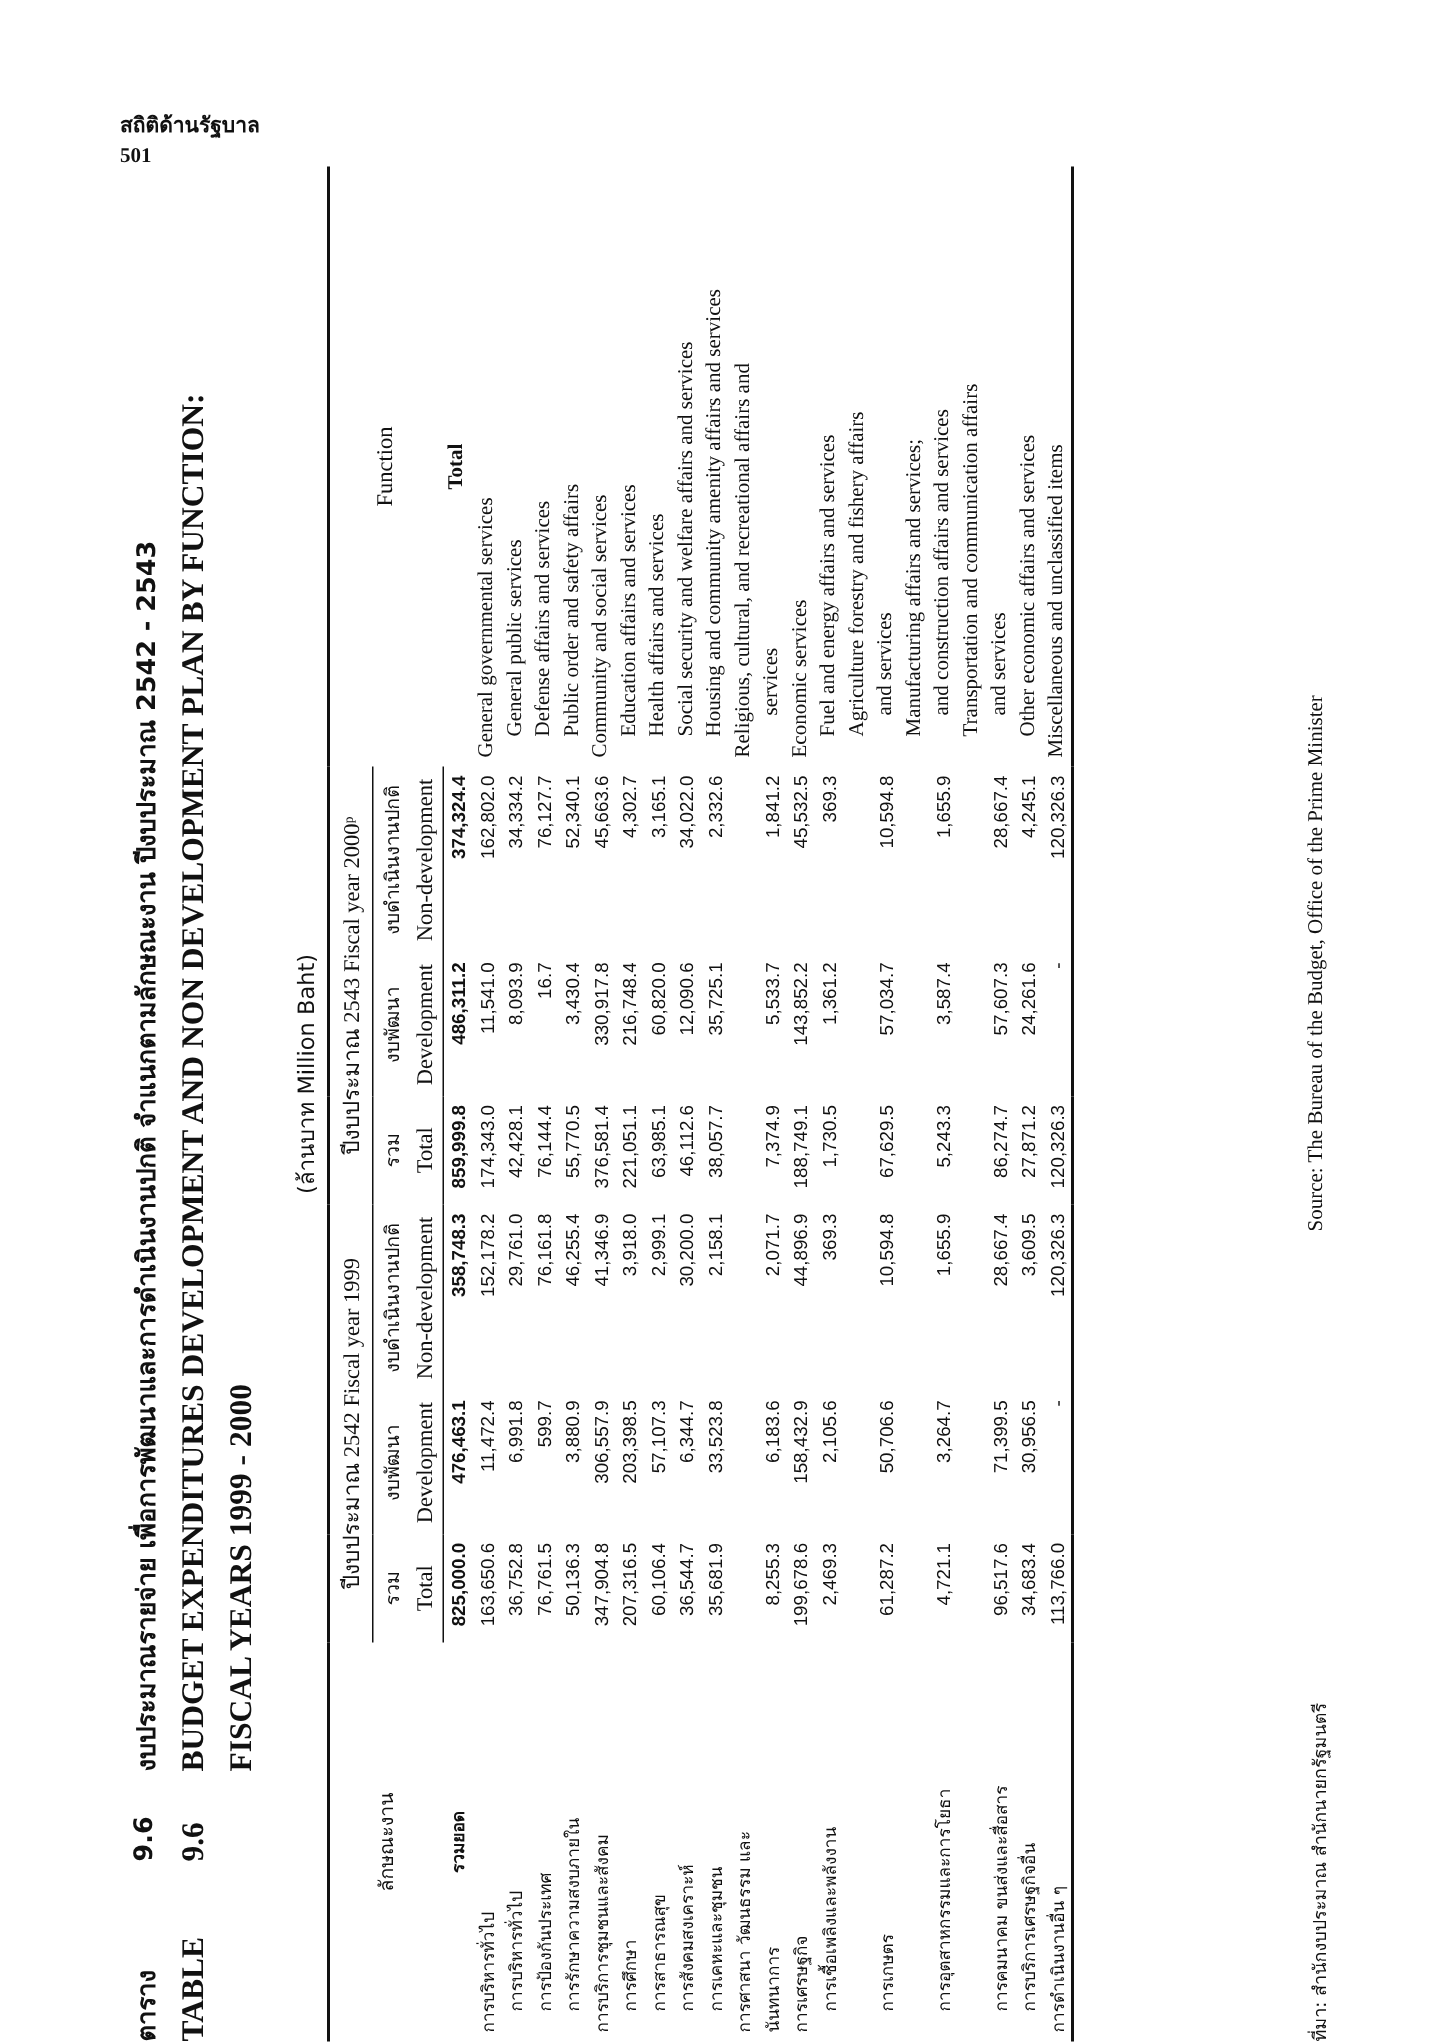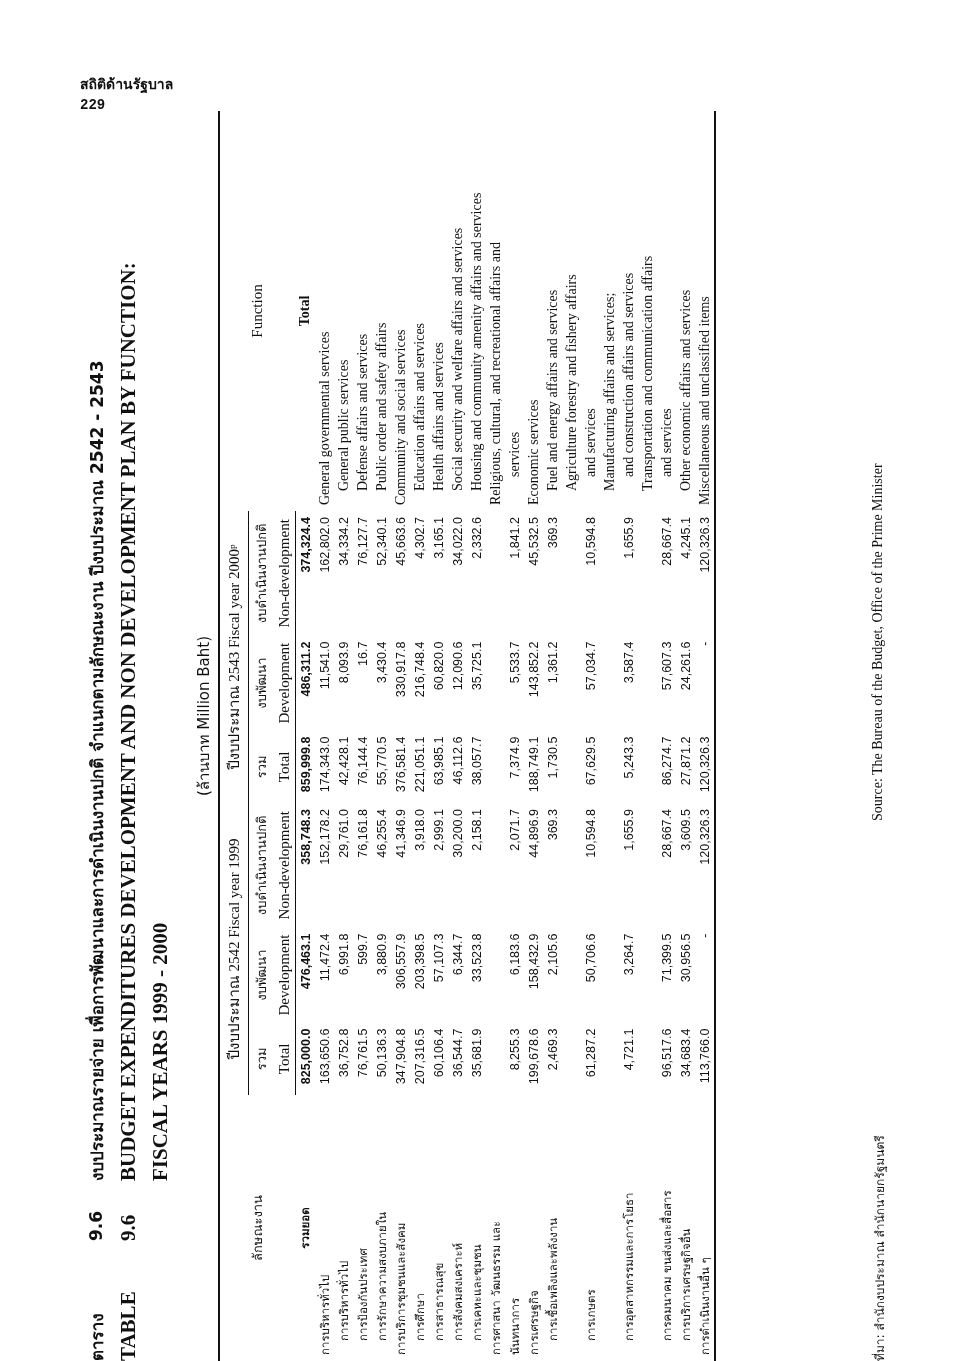--- a/index.html
+++ b/index.html
@@ -1,17 +1,17 @@
 <!DOCTYPE html>
 <html><head>
 <meta charset="utf-8">
 <style>
   html, body { margin: 0; padding: 0; background: #ffffff; }
   body { width: 966px; height: 1361px; position: relative; overflow: hidden; font-family: "Liberation Serif", serif; color: #111; }
-  .page-header { position: absolute; left: 80px; top: 75px; font-family: Liberation Mono, monospace; font-weight: bold; font-size: 14px; line-height: 20px; }
+  .page-header { position: absolute; left: 80px; top: 75px; font-family: Liberation Serif, serif; font-weight: bold; font-size: 14px; line-height: 20px; }
   .rot { position: absolute; left: 80px; top: 1361px; width: 1290px; height: 860px; transform-origin: 0 0; transform: rotate(-90deg); }
   .title-block { position: absolute; left: 0; top: 0; width: 100%; }
   .title-line { display: flex; font-weight: bold; font-size: 21px; height: 32px; align-items: center; white-space: nowrap; }
   .title-line .lab { width: 120px; }
   .title-line .num { width: 60px; }
   .title-line.thai { font-family: "DejaVu Sans", sans-serif; font-size: 17px; }
   .unit { position: absolute; top: 112px; left: 0; width: 100%; text-align: center; font-size: 15px; font-family: "DejaVu Sans", sans-serif; }
   table { position: absolute; top: 138px; left: 0; width: 1250px; border-collapse: collapse; font-size: 13px; }
   thead tr.top th { border-top: 2px solid #111; }
   th { font-weight: normal; vertical-align: bottom; padding: 2px 4px; font-size: 15px; }
@@ -30,21 +30,21 @@
   tbody tr:last-child td { border-bottom: 2px solid #111; }
   .footer { position: absolute; top: 790px; left: 0; width: 100%; display: flex; font-size: 14px; }
   .footer .thai { font-family: "DejaVu Sans", sans-serif; font-size: 12px; width: 520px; }
   .footer .src { margin-left: 20px; }
 </style>
 </head>
 <body>
 
 <div class="page-header">
   <div>สถิติด้านรัฐบาล</div>
-  <div>229</div>
+  <div>501</div>
 </div>
 
 <div class="rot">
   <div class="title-block">
     <div class="title-line thai">
       <span class="lab">ตาราง</span>
       <span class="num">9.6</span>
       <span>งบประมาณรายจ่าย เพื่อการพัฒนาและการดำเนินงานปกติ จำแนกตามลักษณะงาน ปีงบประมาณ 2542 - 2543</span>
     </div>
     <div class="title-line">

